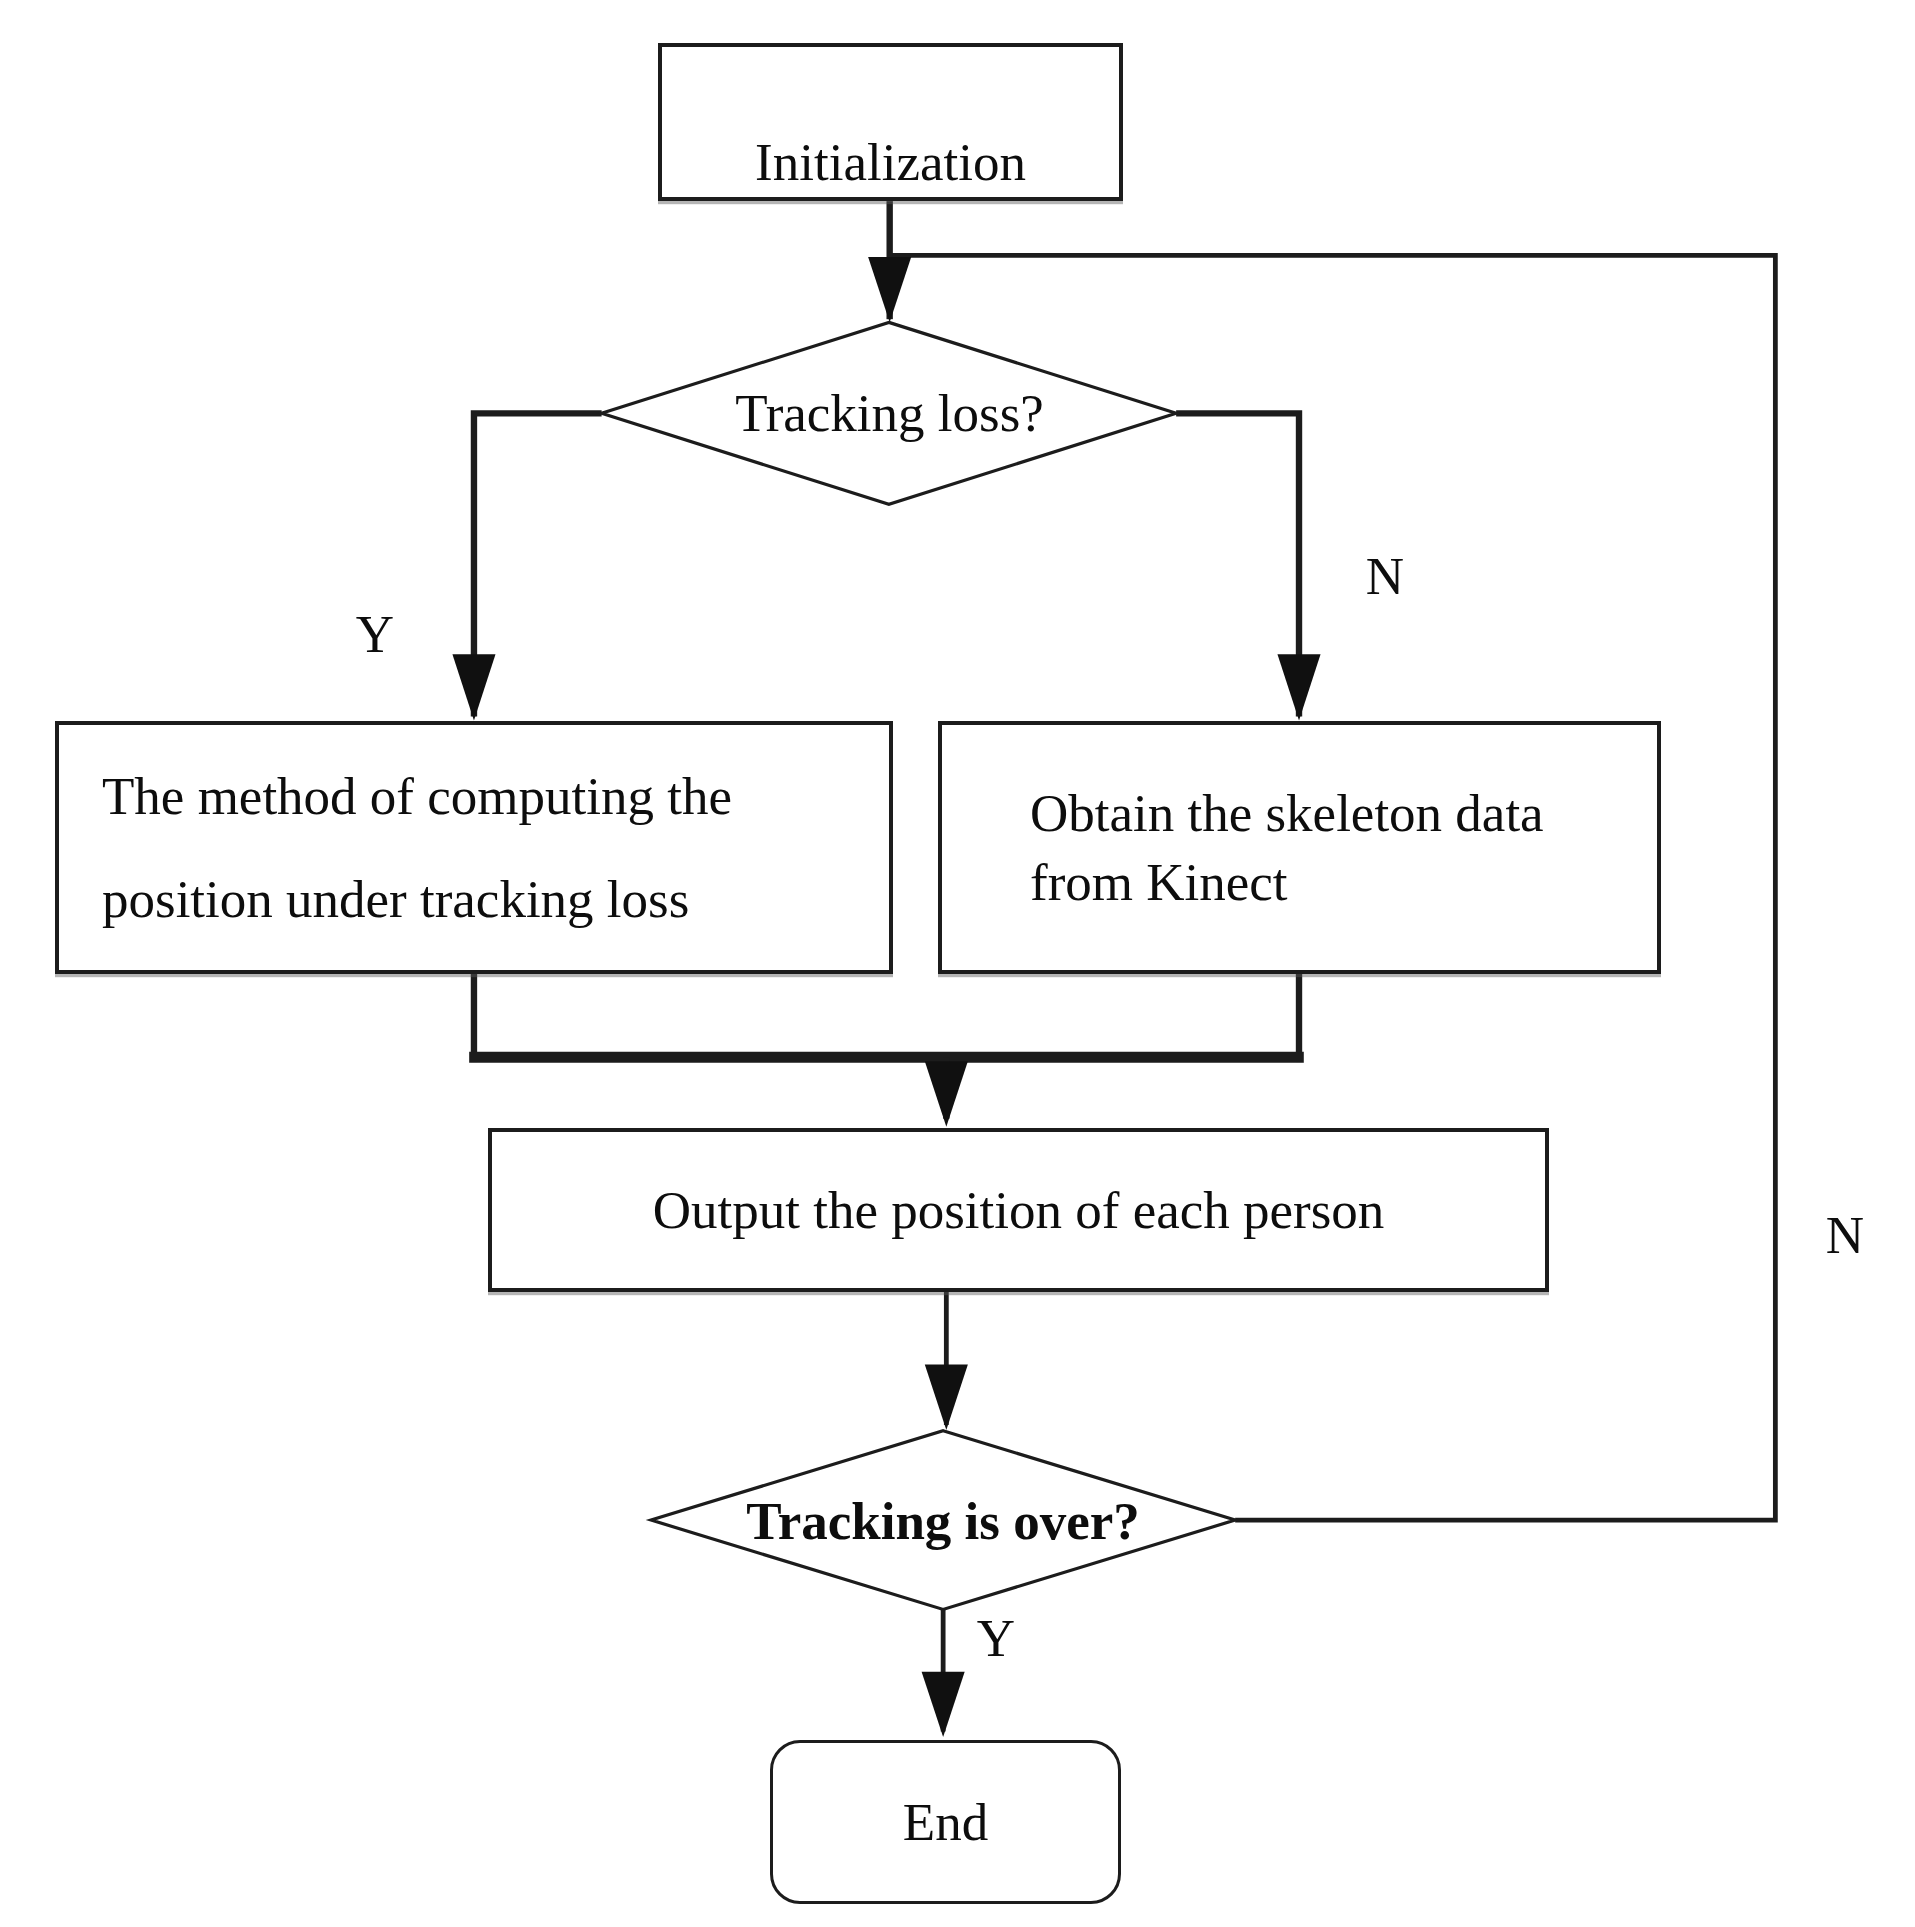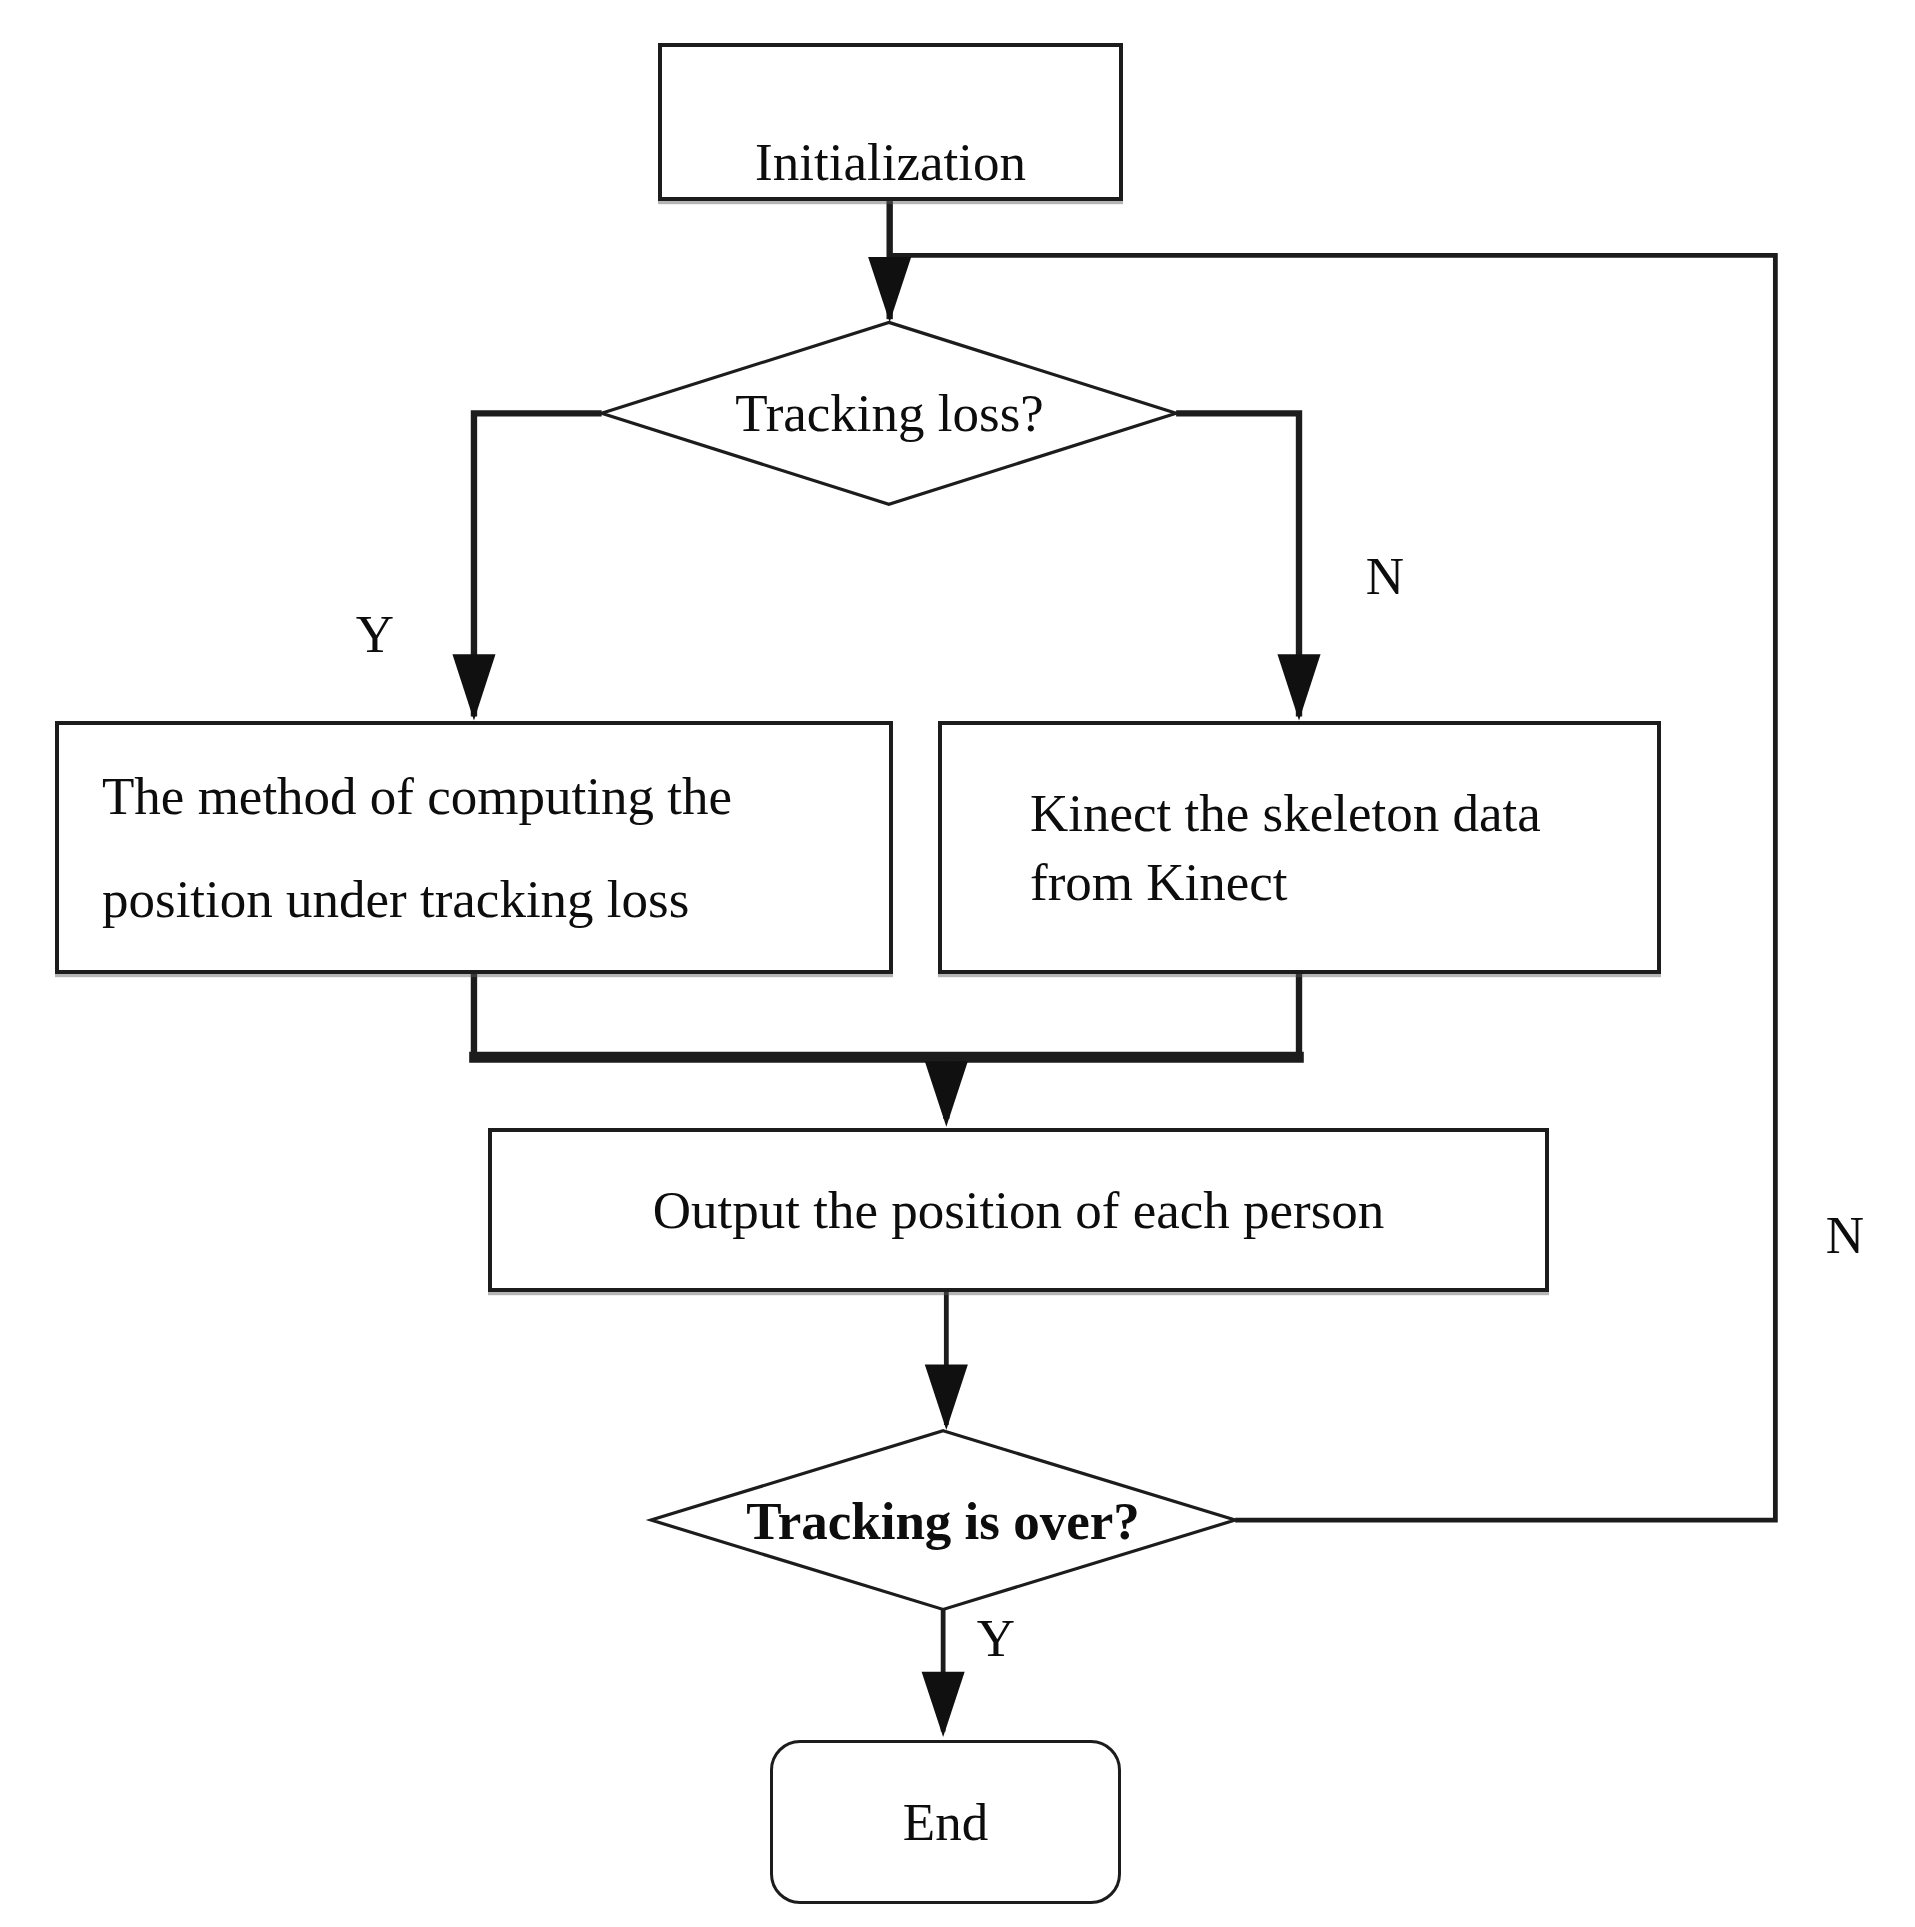--- a/index.html
+++ b/index.html
@@ -98,21 +98,21 @@
   <div class="rect-node" style="left:658px; top:43px; width:465px; height:158px;align-items:flex-end;">
     <span>Initialization</span>
   </div>
 
   <div class="rect-node left-text" style="left:55px; top:721px; width:838px; height:253px; padding-left:43px; padding-right:8px;gap:34px;">
     <div>The method of computing the</div>
     <div>position under tracking loss</div>
   </div>
 
   <div class="rect-node left-text" style="left:938px; top:721px; width:723px; height:253px; padding-left:88px; padding-right:8px;">
-    <div>Kinect the skeleton data</div>
+    <div>Obtain the skeleton data</div>
     <div>from Kinect</div>
   </div>
 
   <div class="rect-node" style="left:488px; top:1128px; width:1061px; height:164px;">
     <span>Output the position of each person</span>
   </div>
 
   <div class="rect-node terminator" style="left:770px; top:1740px; width:351px; height:164px; border-width:3.2px; box-shadow:none;">
     <span>End</span>
   </div>

